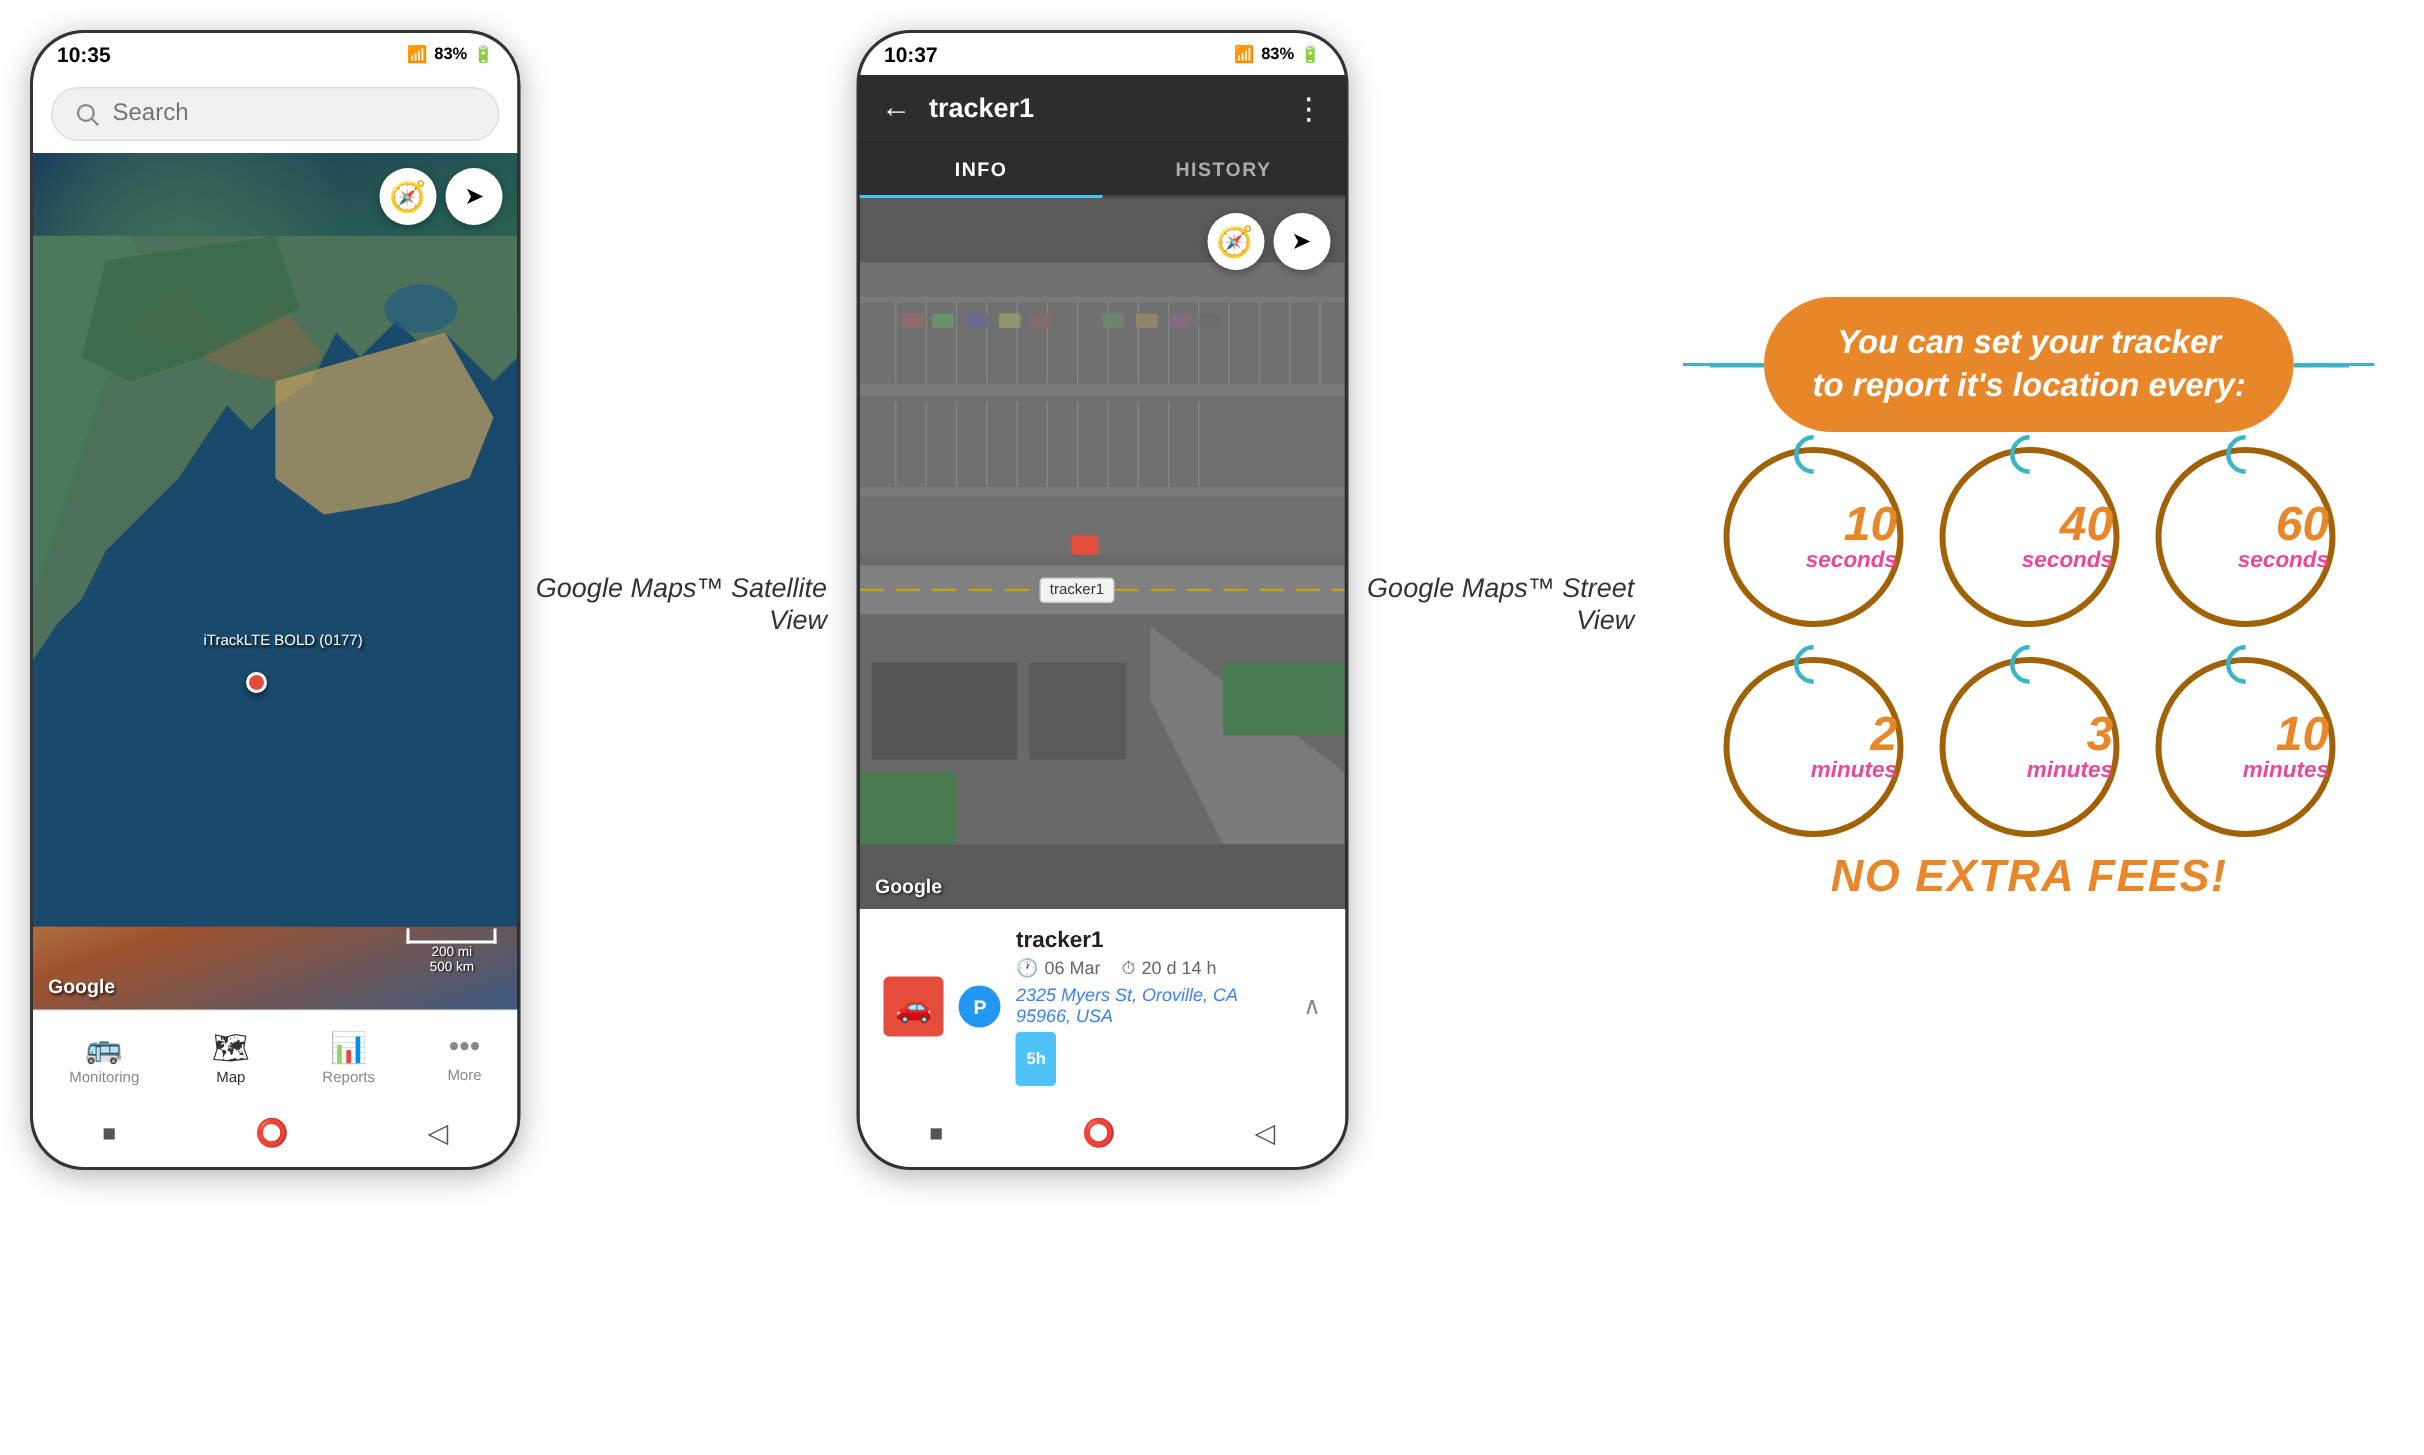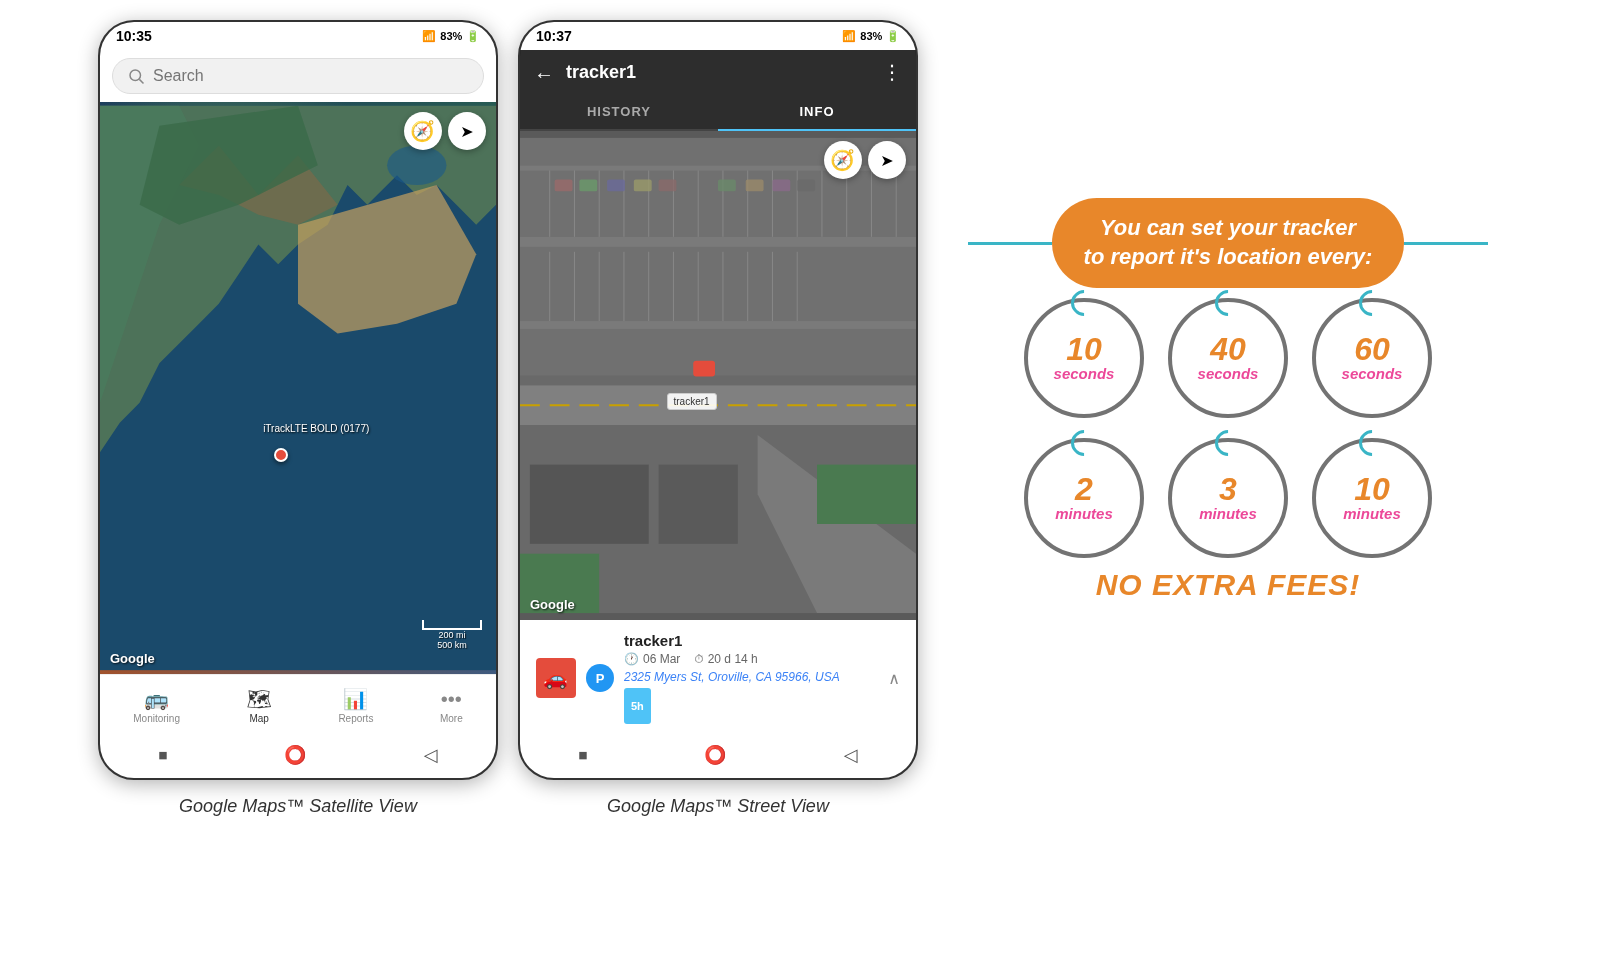--- a/index.html
+++ b/index.html
@@ -12,21 +12,21 @@
       flex-direction: row;
       align-items: flex-start;
       justify-content: center;
       padding: 20px;
       gap: 20px;
     }
 
     
     .phone-wrapper {
       display: flex;
-      flex-direction: column;
+      flex-direction: row;
       align-items: center;
       gap: 10px;
     }
 
     .phone {
       width: 400px;
       height: 760px;
       background: #1a1a1a;
       border-radius: 36px;
       overflow: hidden;
@@ -383,24 +383,24 @@
       display: grid;
       grid-template-columns: repeat(3, 1fr);
       gap: 20px 24px;
       margin: 10px 0;
     }
 
     .time-circle {
       width: 120px;
       height: 120px;
       border-radius: 50%;
-      border: 4px solid #737373;
+      border: 4px solid #a16207;
       display: flex;
       flex-direction: column;
-      align-items: center;
+      align-items: flex-end;
       justify-content: center;
       position: relative;
       background: #fff;
     }
 
     .time-circle::before {
       content: '';
       position: absolute;
       top: -12px;
       left: 50%;
@@ -568,25 +568,25 @@
       </div>
     </div>
 
     <div class="tracker-header">
       <span class="back-btn">←</span>
       <span class="title">tracker1</span>
       <span class="more-btn">⋮</span>
     </div>
 
     <div class="tracker-tabs">
+      <div class="tracker-tab active">
+        <span>INFO</span>
+      </div>
       <div class="tracker-tab">
         <span>HISTORY</span>
-      </div>
-      <div class="tracker-tab active">
-        <span>INFO</span>
       </div>
     </div>
 
     <div class="map-area">
       <div class="parking-map">
 
         <svg width="100%" height="100%" viewBox="0 0 400 480" style="position:absolute;top:0;left:0;">
 
           <rect width="400" height="480" fill="#696969"></rect>
 

